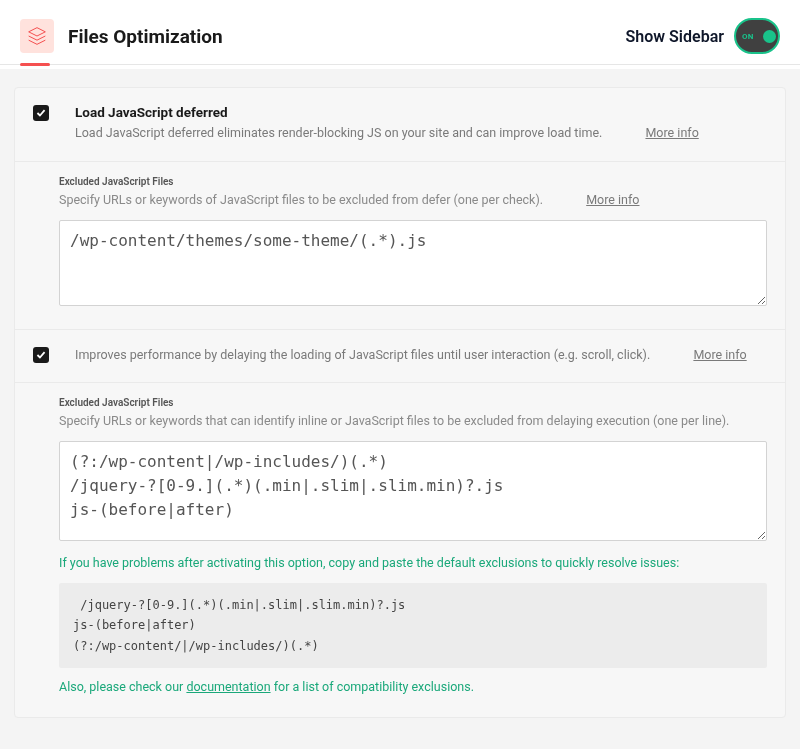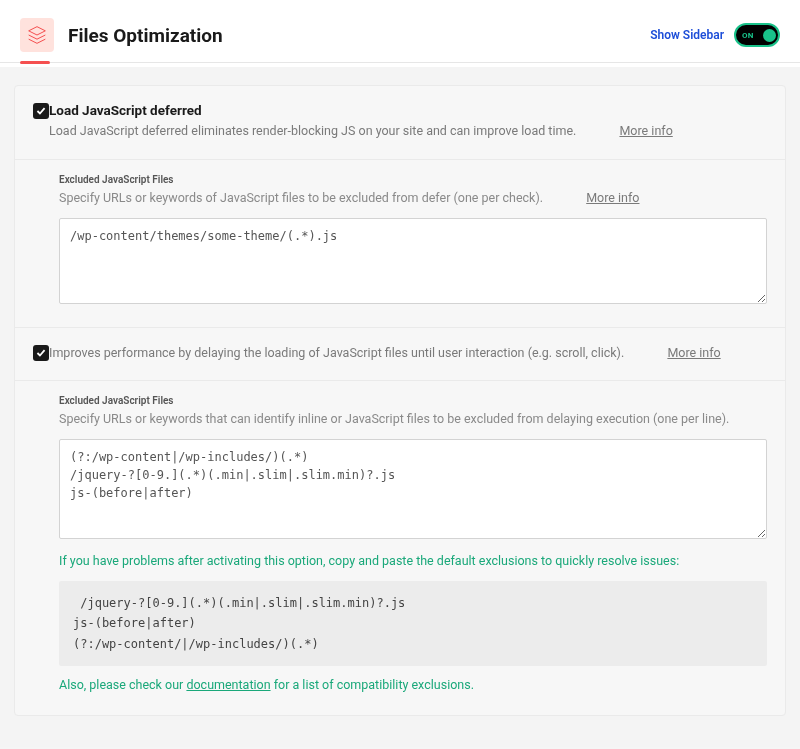--- a/index.html
+++ b/index.html
@@ -28,27 +28,27 @@
     .top-left { display: flex; align-items: center; gap: 14px; }
     .title-icon {
       width: 34px; height: 34px;
       background: #ffe2dd;
       border-radius: 4px;
       display: flex; align-items: center; justify-content: center;
     }
     .title-icon svg { width: 20px; height: 20px; stroke: #f55050; fill: none; stroke-width: 1.2; }
     .page-title { font-size: 19px; font-weight: 700; color: #1a1a1a; }
     .top-right { display: flex; align-items: center; gap: 10px; }
-    .sidebar-label { font-size: 12px; font-weight: 600; color: #1d4ed8; }
+    .sidebar-label { font-size: 16px; font-weight: 600; color: #0f172a; }
     .toggle {
       position: relative;
-      width: 46px; height: 24px;
+      width: 46px; height: 36px;
       border: 2px solid #19c28a;
       border-radius: 20px;
-      background: #000000;
+      background: #404040;
       display: flex; align-items: center;
     }
     .toggle-on-text {
       position: absolute; left: 6px;
       font-size: 8px; font-weight: 700; color: #19c28a;
       letter-spacing: 0.3px;
     }
     .toggle-knob {
       position: absolute; right: 2px;
       width: 13px; height: 13px;
@@ -75,21 +75,21 @@
     .content-inner {
       background: #f7f7f7;
       border: 1px solid #eaeaea;
       border-radius: 4px;
       padding: 0;
     }
     .section {
       padding: 16px 18px 20px 18px;
     }
     .section + .section { border-top: 1px solid #eaeaea; }
-    .sec-head { display: flex; align-items: flex-start; gap: 0; }
+    .sec-head { display: flex; align-items: flex-start; gap: 26px; }
     .checkbox {
       width: 16px; height: 16px;
       background: #1a1a1a;
       border-radius: 3px;
       display: flex; align-items: center; justify-content: center;
       flex-shrink: 0;
       margin-top: 1px;
     }
     .checkbox svg { width: 10px; height: 10px; stroke: #fff; stroke-width: 2.5; fill: none; }
     .sec-body { flex: 1; }
@@ -106,21 +106,21 @@
       padding-right: 18px;
     }
     .sub-title { font-size: 10px; font-weight: 600; color: #555; margin-bottom: 4px; }
     .sub-desc { font-size: 12.5px; color: #8a8a8a; margin-bottom: 10px; line-height: 1.5; }
     textarea {
       width: 100%;
       border: 1px solid #d3d3d3;
       border-radius: 2px;
       background: #fff;
       font-family: "SFMono-Regular", Menlo, Consolas, monospace;
-      font-size: 12px;
+      font-size: 16px;
       color: #555;
       padding: 8px 10px;
       resize: both;
       line-height: 1.5;
     }
     .ta1 { height: 86px; }
     .ta2 { height: 100px; }
     .help-green {
       color: #1aa87a;
       font-size: 12.5px;

